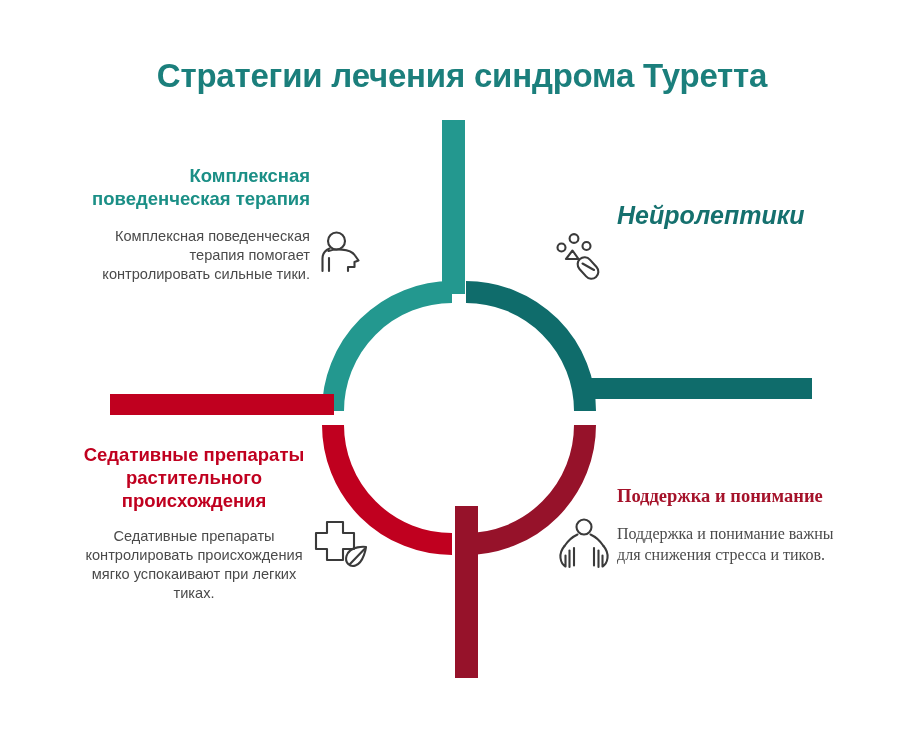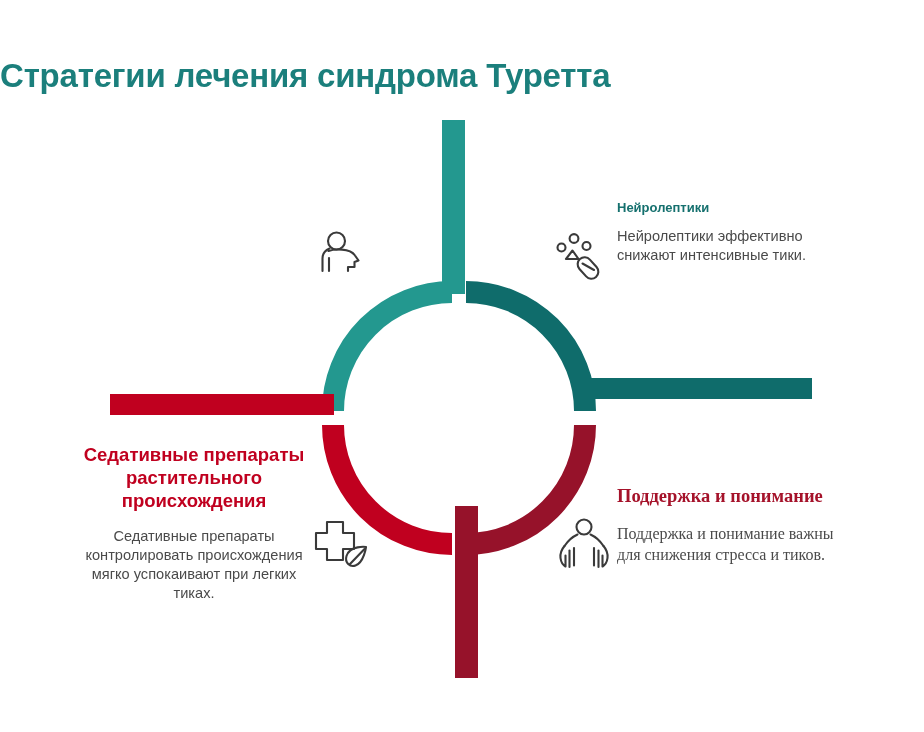--- a/index.html
+++ b/index.html
@@ -5,37 +5,37 @@
   html,body{margin:0;padding:0;}
   body{
     width:924px;height:732px;background:#ffffff;
     font-family:"Liberation Sans","DejaVu Sans",sans-serif;
     overflow:hidden;position:relative;
   }
   #canvas{position:absolute;inset:0;width:924px;height:732px;}
   #diagram{position:absolute;left:0;top:0;width:924px;height:732px;}
 
   .page-title{
-    position:absolute;left:0;top:55px;width:924px;text-align:left;
+    position:absolute;left:0;top:55px;width:924px;text-align:center;
     font-size:33px;font-weight:bold;color:#1B7F7C;letter-spacing:-0.2px;
     line-height:42px;
   }
 
   .quad{position:absolute;}
   .quad .head{font-weight:bold;line-height:1.24;}
   .quad .body{color:#4A4A4A;line-height:1.30;}
 
   
   #q-cbt{left:88px;top:165px;width:222px;text-align:right;}
   #q-cbt .head{font-size:18.5px;color:#1B8F86;}
   #q-cbt .body{font-size:14.6px;margin-top:16px;}
 
   
   #q-neuro{left:617px;top:200px;width:230px;text-align:left;}
-  #q-neuro .head{font-size:13px;color:#15706E;}
+  #q-neuro .head{font-size:25px;color:#15706E;font-style:italic;}
   #q-neuro .body{font-size:14.6px;margin-top:11px;}
 
   
   #q-herb{left:78px;top:444px;width:232px;text-align:center;}
   #q-herb .head{font-size:18.5px;color:#C0001F;}
   #q-herb .body{font-size:14.6px;margin-top:14px;}
 
   
   #q-support{left:617px;top:485px;width:244px;text-align:left;font-family:Liberation Serif, serif;}
   #q-support .head{font-size:18.5px;color:#A5122A;}
@@ -66,33 +66,36 @@
 
       <path d="M 585 425 A 119 119 0 0 1 466 544" stroke="#96122A"></path>
     </g>
 
     <rect x="442" y="120" width="23" height="174" fill="#23988F"></rect>
     <rect x="584" y="378" width="228" height="21" fill="#0F6C6B"></rect>
     <rect x="110" y="394" width="224" height="21" fill="#C0001F"></rect>
     <rect x="455" y="506" width="23" height="172" fill="#96122A"></rect>
   </svg>
 
+  <div class="quad" id="q-cbt">
+    <div class="head">Комплексная поведенческая терапия</div>
+    <div class="body">Комплексная поведенческая терапия помогает контролировать сильные тики.</div>
+  </div>
   <div class="icon" id="icon-cbt">
     <svg width="56" height="56" viewBox="0 0 56 56" fill="none" stroke="#3A3A3A" stroke-width="2.1" stroke-linecap="round" stroke-linejoin="round">
       <circle cx="24.5" cy="15" r="8.5"></circle>
       <path d="M17.5 22.5 C12.5 24.5 10.5 28.5 10.5 32.5 L10.5 45"></path>
       <path d="M16.5 25 C20 23.6 25 23.2 30 23.6 C36.5 24 41 26.5 43 29.5
                L46.5 34.5 L42.5 36 L42.5 41 L36 41 L36 45"></path>
       <path d="M17 32 L17 45"></path>
     </svg>
   </div>
 
   <div class="quad" id="q-neuro">
     <div class="head">Нейролептики</div>
-    <div class="body">Нейролептики эффективно снижают интенсивные тики.</div>
   </div>
   <div class="icon" id="icon-pills">
     <svg width="56" height="56" viewBox="0 0 56 56" fill="none" stroke="#3A3A3A" stroke-width="2.1" stroke-linecap="round" stroke-linejoin="round">
       <circle cx="8.5" cy="19.5" r="4"></circle>
       <circle cx="21" cy="10.5" r="4.4"></circle>
       <circle cx="33.5" cy="18" r="4"></circle>
       <path d="M19.5 22.5 L13 31 L25.5 31 Z"></path>
       <rect x="28" y="28" width="14" height="24" rx="7" transform="rotate(-42 35 40)"></rect>
       <path d="M29.5 35.5 L41 42"></path>
     </svg>

